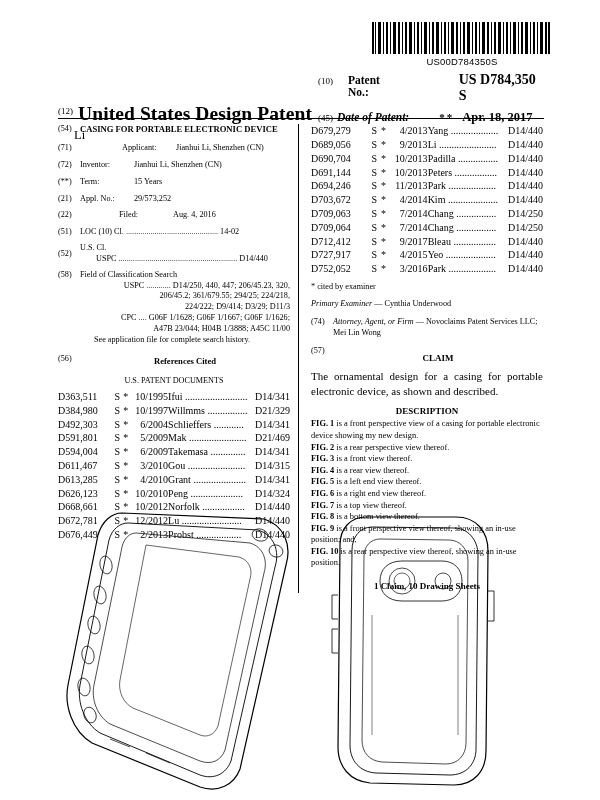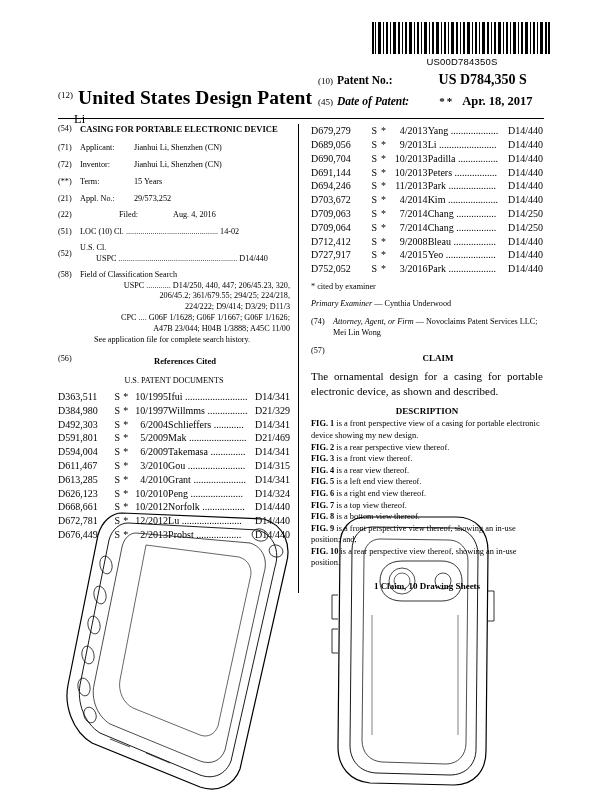--- a/index.html
+++ b/index.html
@@ -67,20 +67,21 @@
     letter-spacing: 0.1px;
     margin-left: 5px;
   }
   .t-right {
     flex: 1;
     font-size: 11.5px;
   }
   .pat-no-row {
     display: flex;
     align-items: baseline;
+    gap: 11px;
   }
   .pat-no-label {
     font-weight: bold;
     margin-left: 4px;
   }
   .pat-no-value {
     font-weight: bold;
     font-size: 14px;
     margin-left: 46px;
   }
@@ -323,21 +324,21 @@
     <div class="col-l">
 
       <div class="field">
         <div class="fnum">(54)</div>
         <div class="fbody field-title">CASING FOR PORTABLE ELECTRONIC DEVICE</div>
       </div>
 
       <div class="field" style="margin-top:8px;">
         <div class="fnum">(71)</div>
         <div class="fbody">
-          <span style="display:inline-block;width:54px;">Applicant:</span><span>Jianhui Li, Shenzhen (CN)</span>
+          <span style="display:inline-block;width:54px;margin-left:42px;">Applicant:</span><span>Jianhui Li, Shenzhen (CN)</span>
         </div>
       </div>
 
       <div class="field" style="margin-top:6px;">
         <div class="fnum">(72)</div>
         <div class="fbody">
           <span style="display:inline-block;width:54px;">Inventor:</span><span>Jianhui Li, Shenzhen (CN)</span>
         </div>
       </div>
 
@@ -561,21 +562,21 @@
               <td class="c-kind">S</td>
               <td class="c-star">*</td>
               <td class="c-date">7/2014</td>
               <td class="c-name">Chang ................</td>
               <td class="c-cls">D14/250</td>
             </tr>
             <tr>
               <td class="c-num">D712,412</td>
               <td class="c-kind">S</td>
               <td class="c-star">*</td>
-              <td class="c-date">9/2008</td>
+              <td class="c-date">9/2017</td>
               <td class="c-name">Bleau .................</td>
               <td class="c-cls">D14/440</td>
             </tr>
             <tr>
               <td class="c-num">D727,917</td>
               <td class="c-kind">S</td>
               <td class="c-star">*</td>
               <td class="c-date">4/2015</td>
               <td class="c-name">Yeo ....................</td>
               <td class="c-cls">D14/440</td>

